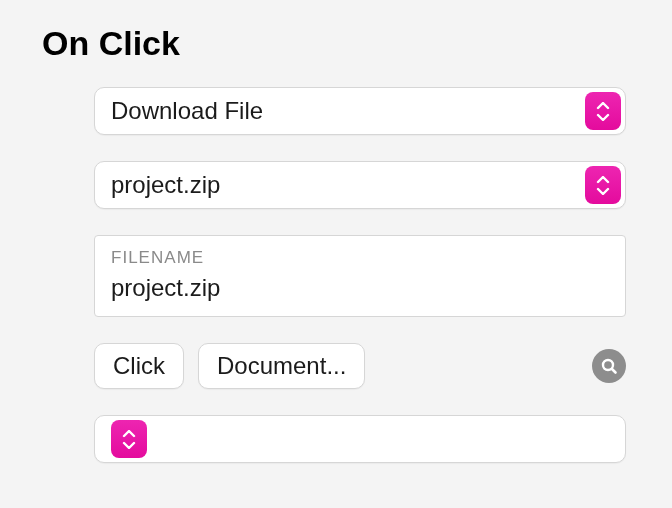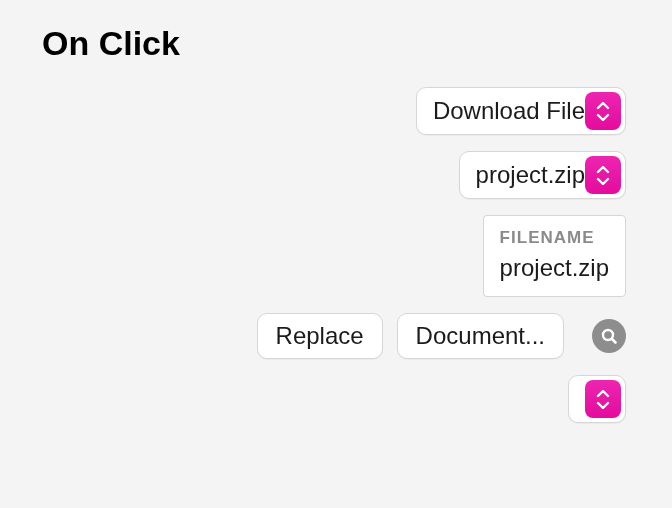--- a/index.html
+++ b/index.html
@@ -16,22 +16,21 @@
       font-weight: 700;
       color: #000;
       margin-bottom: 24px;
       padding-left: 4px;
     }
     .form-col {
       padding-left: 56px;
       padding-right: 8px;
       display: flex;
       flex-direction: column;
-      gap: 16px;
-      align-items: flex-end;
+      gap: 26px;
     }
     .popup {
       display: flex;
       align-items: center;
       background: #fff;
       border: 1px solid #d6d6d6;
       border-radius: 10px;
       height: 48px;
       padding-left: 16px;
       box-shadow: 0 1px 1px rgba(0,0,0,0.04);
@@ -63,21 +62,21 @@
       display: block;
     }
     .field-box {
       background: #fff;
       border: 1px solid #d6d6d6;
       border-radius: 4px;
       padding: 12px 16px 14px 16px;
     }
     .field-caption {
       font-size: 17px;
-      font-weight: 700;
+      font-weight: 400;
       letter-spacing: 0.06em;
       color: #8a8a8a;
       margin-bottom: 6px;
     }
     .field-value {
       font-size: 24px;
       color: #1b1b1b;
     }
     .button-row {
       display: flex;
@@ -140,21 +139,21 @@
         </svg>
     </div>
   </div>
 
   <div class="field-box">
     <div class="field-caption">FILENAME</div>
     <div class="field-value">project.zip</div>
   </div>
 
   <div class="button-row">
-    <div class="btn">Replace</div>
+    <div class="btn">Click</div>
     <div class="btn">Document...</div>
     <div class="spacer"></div>
     <div class="round-icon-btn">
       <svg width="18" height="18" viewBox="0 0 18 18">
         <circle cx="8" cy="8" r="5" stroke="#fff" stroke-width="2.4" fill="none"></circle>
         <line x1="12" y1="12" x2="15.5" y2="15.5" stroke="#fff" stroke-width="2.6" stroke-linecap="round"></line>
       </svg>
     </div>
   </div>
 

